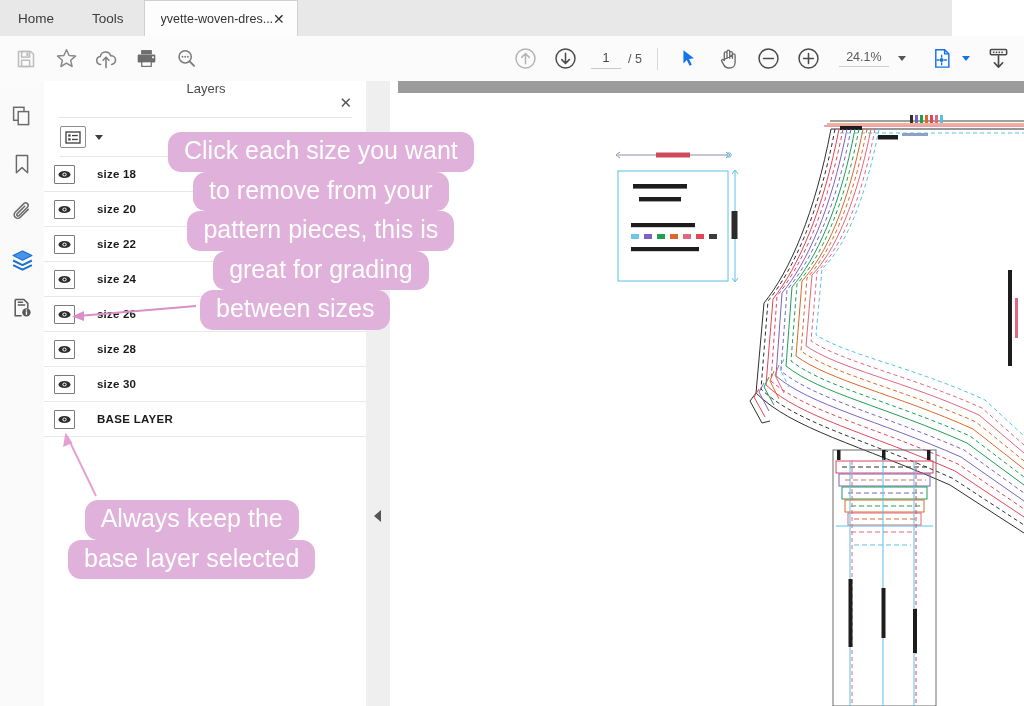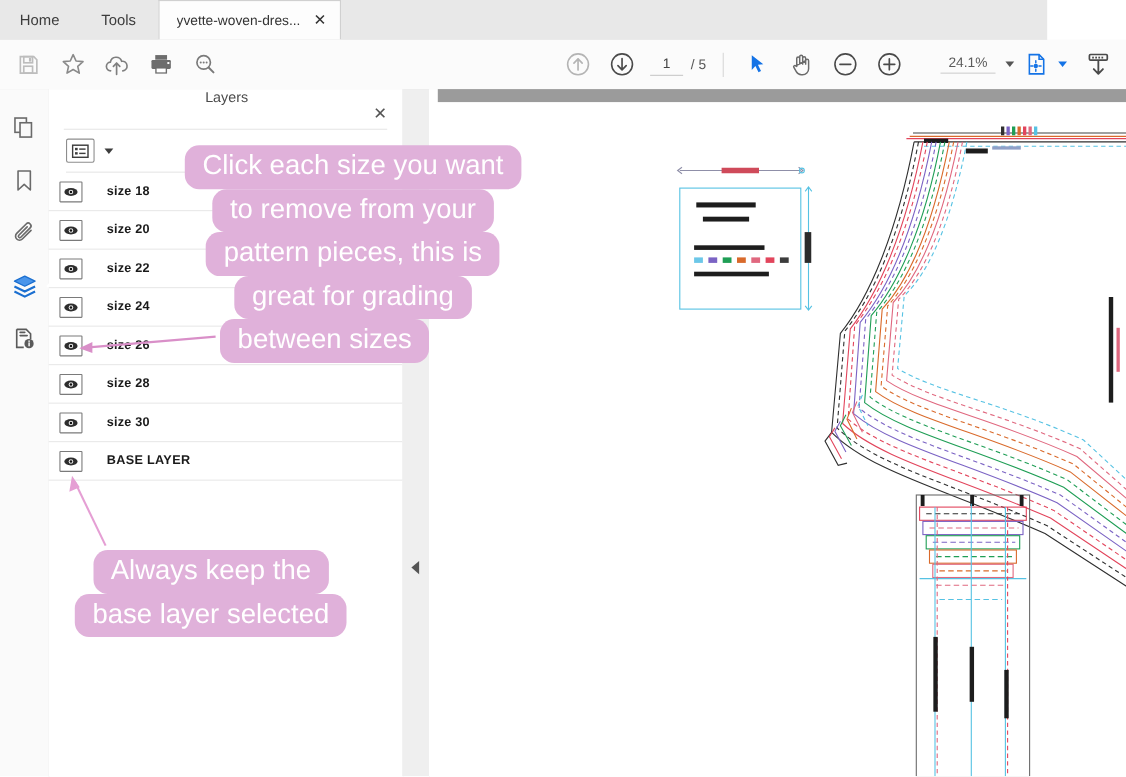--- a/index.html
+++ b/index.html
@@ -19,21 +19,21 @@
     display:flex;align-items:stretch;
   }
   .tab{
     display:flex;align-items:center;padding:0 18px;
     font-size:13.5px;color:#3c3c3c;cursor:default;
     background:transparent;
   }
   .tab.home{padding-left:18px;padding-right:20px;}
   .tab.doc{
     background:#fdfdfd;border-left:1px solid #d0d0d0;border-right:1px solid #d0d0d0;
-    padding:0 12px 0 16px;max-width:176px;gap:12px;
+    padding:0 12px 0 16px;max-width:176px;
     border-top:1px solid #d0d0d0;
   }
   .tab.doc .tab-title{
     font-size:12.5px;color:#333;white-space:nowrap;overflow:hidden;text-overflow:clip;
   }
   .tab-close{
     font-size:14px;color:#333;line-height:1;cursor:pointer;
     font-family:"DejaVu Sans",sans-serif;
   }
 
@@ -53,21 +53,21 @@
   .pagefield{
     display:flex;align-items:center;gap:7px;margin:0 4px 0 6px;
   }
   .pagenum{
     width:30px;height:20px;border:none;border-bottom:1px solid #c9c9c9;
     text-align:center;font-size:12.5px;color:#444;background:transparent;
     font-family:"Liberation Sans",sans-serif;outline:none;padding:0;
   }
   .pagetotal{font-size:12.5px;color:#555;}
   .tbsep{width:1px;height:22px;background:#d8d8d8;margin:0 11px;}
-  .zoomwrap{display:flex;align-items:center;margin-left:26px;}
+  .zoomwrap{display:flex;align-items:center;margin-left:10px;}
   .zoomval{
     width:50px;text-align:center;font-size:12.5px;color:#5a5a5a;
     border-bottom:1px solid #cfcfcf;padding-bottom:2px;
   }
   .caret{
     width:0;height:0;border-left:4.5px solid transparent;border-right:4.5px solid transparent;
     border-top:5px solid #555;margin-left:9px;cursor:pointer;
   }
   .caret.blue{border-top-color:#1473e6;}
 

